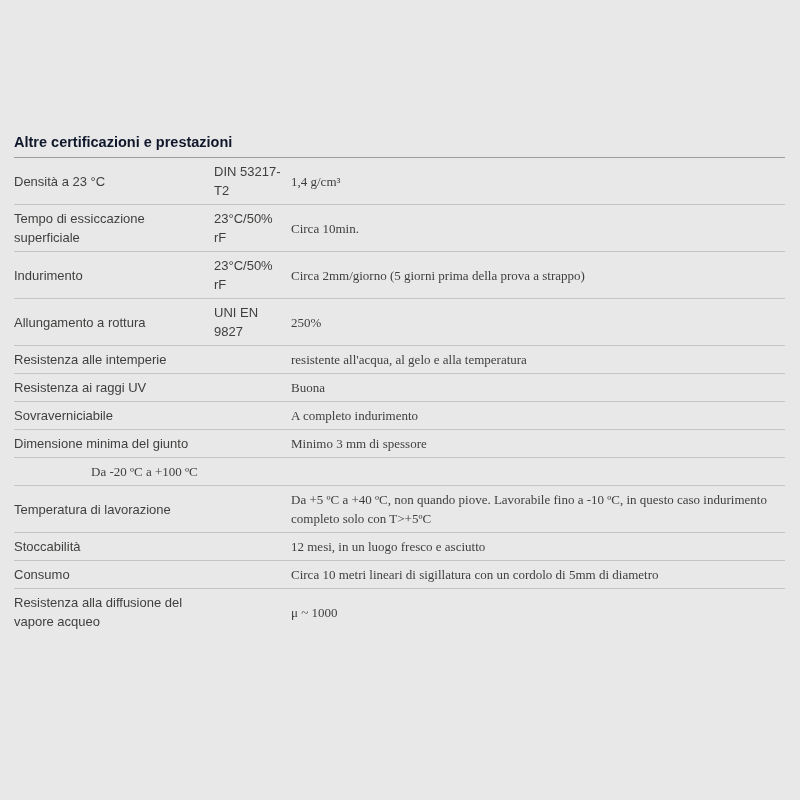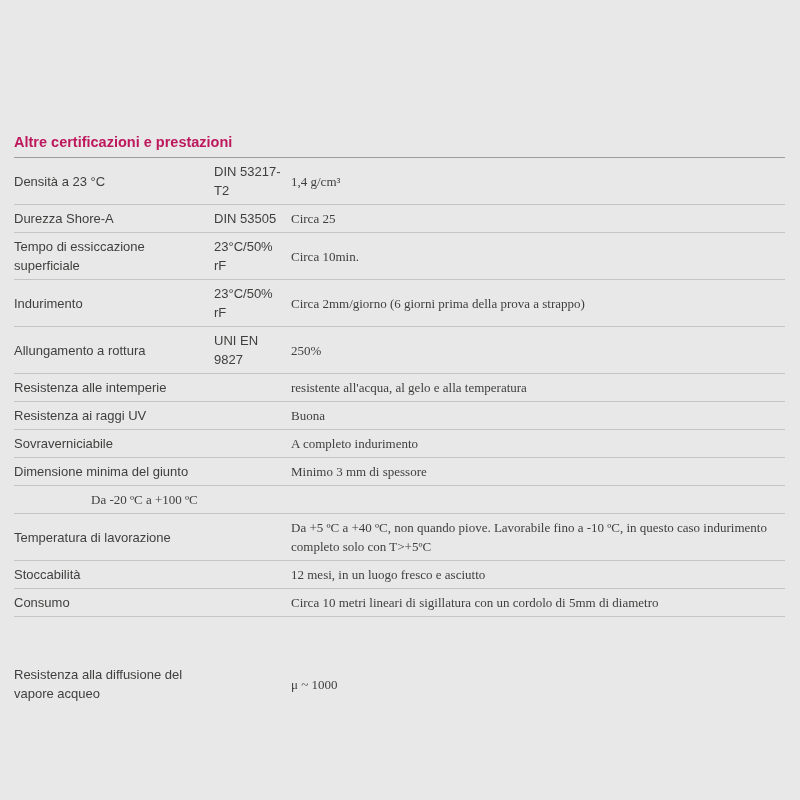--- a/index.html
+++ b/index.html
@@ -20,34 +20,33 @@
     left: 14px;
     top: 134px;
     width: 771px;
   }
   .table-title {
     font-size: 14.5px;
     font-weight: bold;
     line-height: 16px;
     padding-bottom: 7px;
     border-bottom: 1px solid #9e9e9e;
-    color: #be185d;
+    color: #0f172a;
   }
   .spec-row {
     display: flex;
     align-items: center;
     border-bottom: 1px solid #c4c4c4;
     padding: 4px 0;
     font-size: 13px;
     line-height: 19px;
     min-height: 19px;
   }
   .spec-row:last-child {
     border-bottom: none;
-    margin-top: 44px;
   }
   .col {
     box-sizing: border-box;
   }
   .col.label {
     width: 200px;
     padding-right: 10px;
     flex: 0 0 200px;
   }
   .col.standard {
@@ -65,36 +64,31 @@
 
 <div class="spec-table">
   <div class="table-title">Altre certificazioni e prestazioni</div>
   <div class="rows" id="rows-container">
   <div class="spec-row">
     <div class="col label">Densità a 23 °C</div>
     <div class="col standard">DIN 53217-T2</div>
     <div class="col value">1,4 g/cm³</div>
   </div>
 
-  <div class="spec-row">
-    <div class="col label">Durezza Shore-A</div>
-    <div class="col standard">DIN 53505</div>
-    <div class="col value">Circa 25</div>
-  </div>
 
   <div class="spec-row">
     <div class="col label">Tempo di essiccazione superficiale</div>
     <div class="col standard">23°C/50% rF</div>
     <div class="col value">Circa 10min.</div>
   </div>
 
   <div class="spec-row">
     <div class="col label">Indurimento</div>
     <div class="col standard">23°C/50% rF</div>
-    <div class="col value">Circa 2mm/giorno (6 giorni prima della prova a strappo)</div>
+    <div class="col value">Circa 2mm/giorno (5 giorni prima della prova a strappo)</div>
   </div>
 
   <div class="spec-row">
     <div class="col label">Allungamento a rottura</div>
     <div class="col standard">UNI EN 9827</div>
     <div class="col value">250%</div>
   </div>
 
   <div class="spec-row">
     <div class="col label">Resistenza alle intemperie</div>

